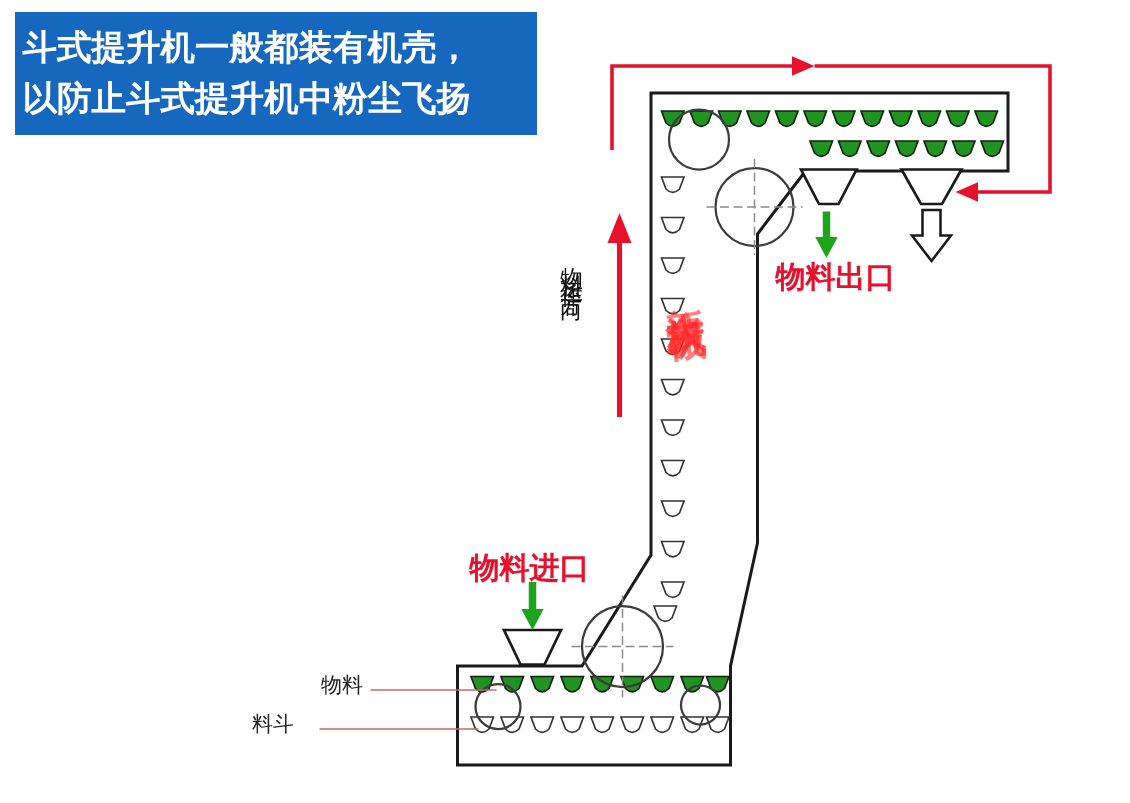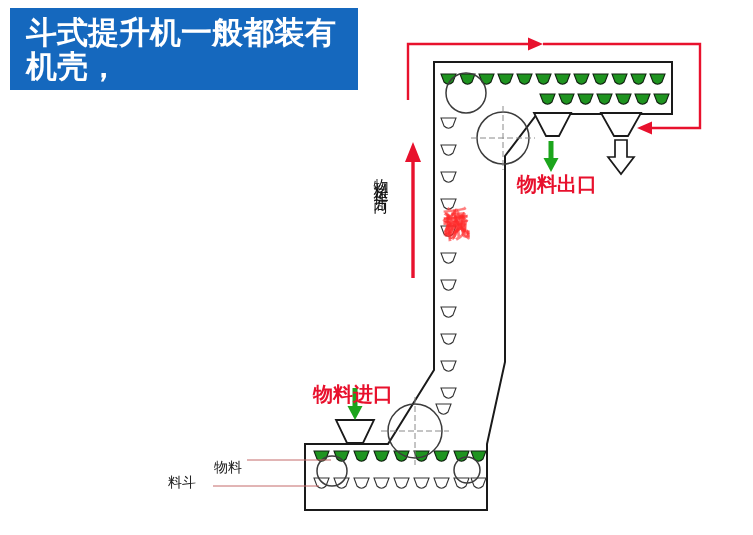--- a/index.html
+++ b/index.html
@@ -4,22 +4,22 @@
 <style>
   html,body{margin:0;padding:0;background:#fff;}
   .stage{
     position:relative;width:753px;height:535px;background:#ffffff;overflow:hidden;
     font-family:"DejaVu Sans","Liberation Sans",sans-serif;
   }
   .stage svg{position:absolute;left:0;top:0;}
   
   .caption{
     position:absolute;left:10px;top:8px;width:348px;box-sizing:border-box;
-    background:#1568be;color:#ffffff;font-weight:bold;font-size:31px;
-    line-height:34px;padding:7px 8px 7px 16px;
+    background:#1568be;color:#ffffff;font-weight:bold;font-size:23px;
+    line-height:34px;padding:7px 8px 7px 5px;
   }
   
   .housing{fill:#ffffff;stroke:#1a1a1a;stroke-width:2;}
   .cup-g{fill:#1f9420;stroke:#112211;stroke-width:1.1;}
   .cup-w{fill:#ffffff;stroke:#333333;stroke-width:1.1;}
   .wheel circle{fill:none;stroke:#3c3c3c;stroke-width:1.5;}
   .dash line{stroke:#8a8a8a;stroke-width:1;stroke-dasharray:6 3;}
   .chute{fill:#ffffff;stroke:#1a1a1a;stroke-width:1.8;}
   .redline path{fill:none;stroke:#e8112d;stroke-width:2.4;}
   .redfill{fill:#e8112d;}
@@ -154,26 +154,27 @@
     <path class="hollow" d="M615 140 h12 v17 h7 l-13 17 l-13 -17 h7 z"></path>
 
     <g class="leader">
       <line x1="247" y1="460" x2="331" y2="460"></line>
       <line x1="213" y1="486" x2="319" y2="486"></line>
     </g>
   </svg>
 
   <div class="caption">
     <div>斗式提升机一般都装有机壳，</div>
+    <div>以防止斗式提升机中粉尘飞扬</div>
   </div>
 
   <div class="lbl v-text" style="left:371px;top:167px;">物料运作方向</div>
 
   <div class="lbl watermark" style="left:436px;top:184px;">新乡大汉机械</div>
 
   <div class="lbl red-lbl" style="left:517px;top:171px;">物料出口</div>
 
-  <div class="lbl red-lbl" style="left:313px;top:381px;">物料进口</div>
+  <div class="lbl red-lbl" style="left:313px;top:365px;">物料进口</div>
 
-  <div class="lbl blk-lbl" style="left:214px;top:448px;margin-top:11px;">物料</div>
+  <div class="lbl blk-lbl" style="left:214px;top:448px;">物料</div>
 
   <div class="lbl blk-lbl" style="left:168px;top:474px;">料斗</div>
 </div>
 
 </body></html>

